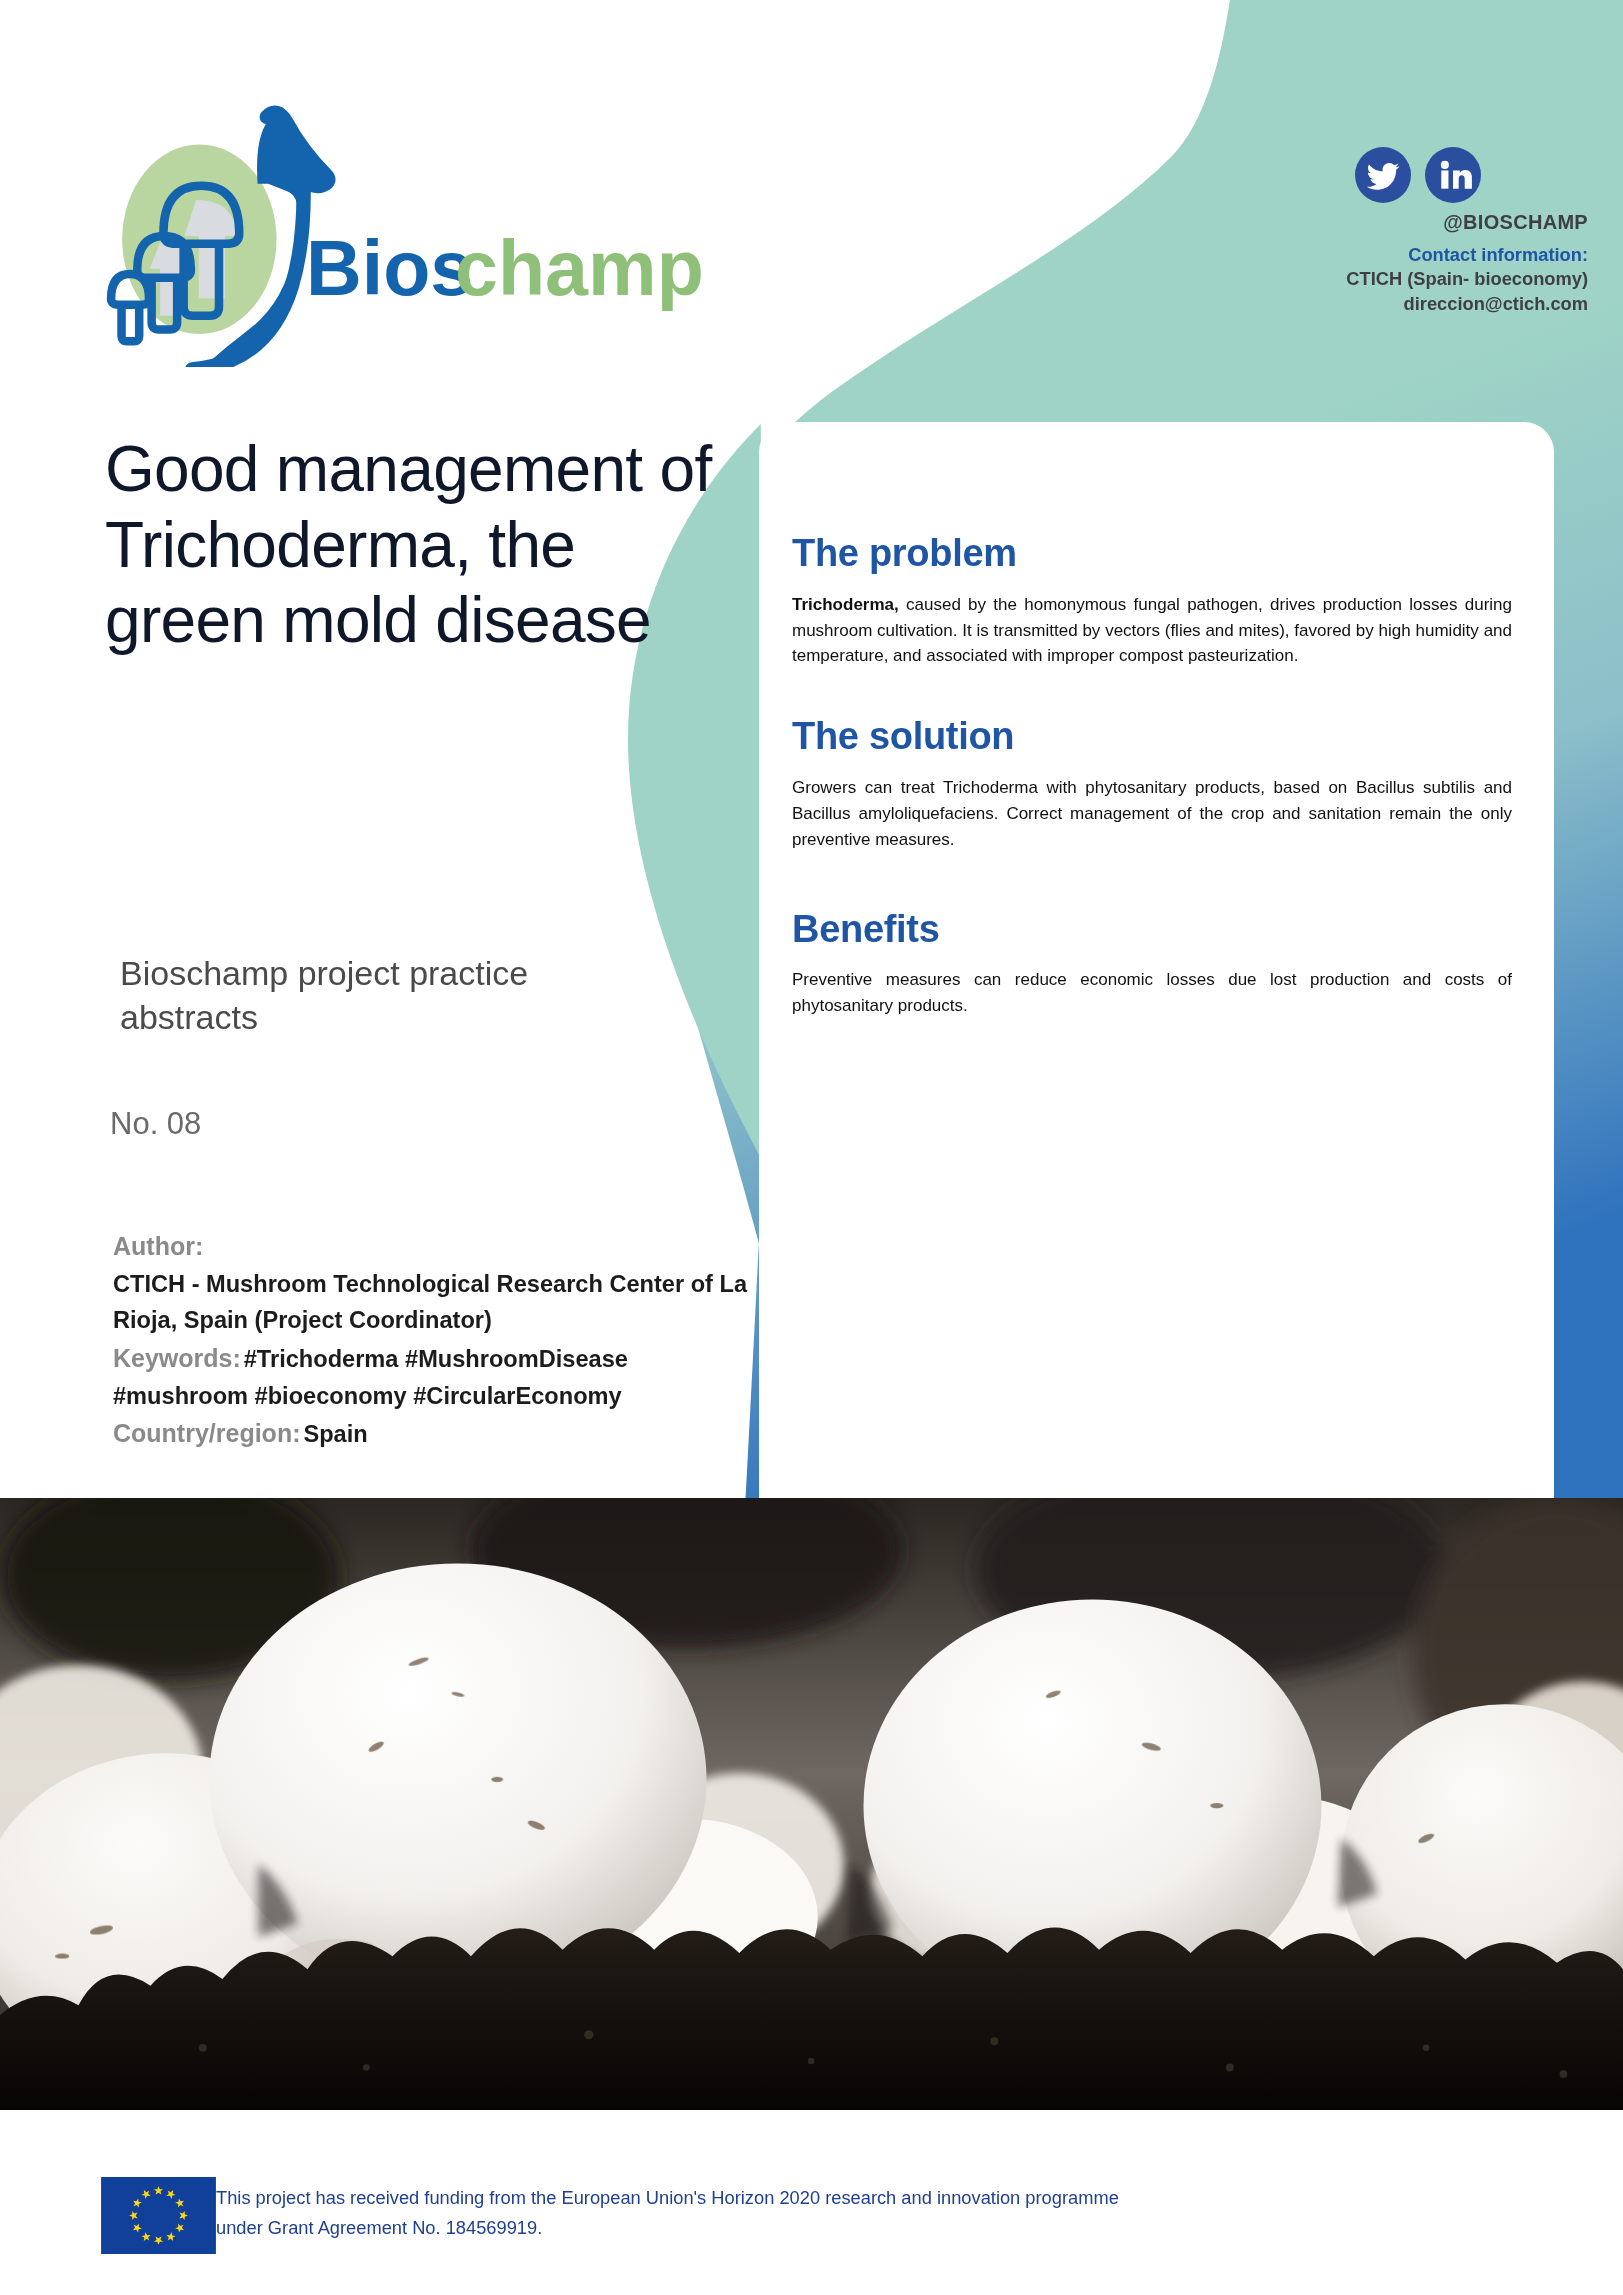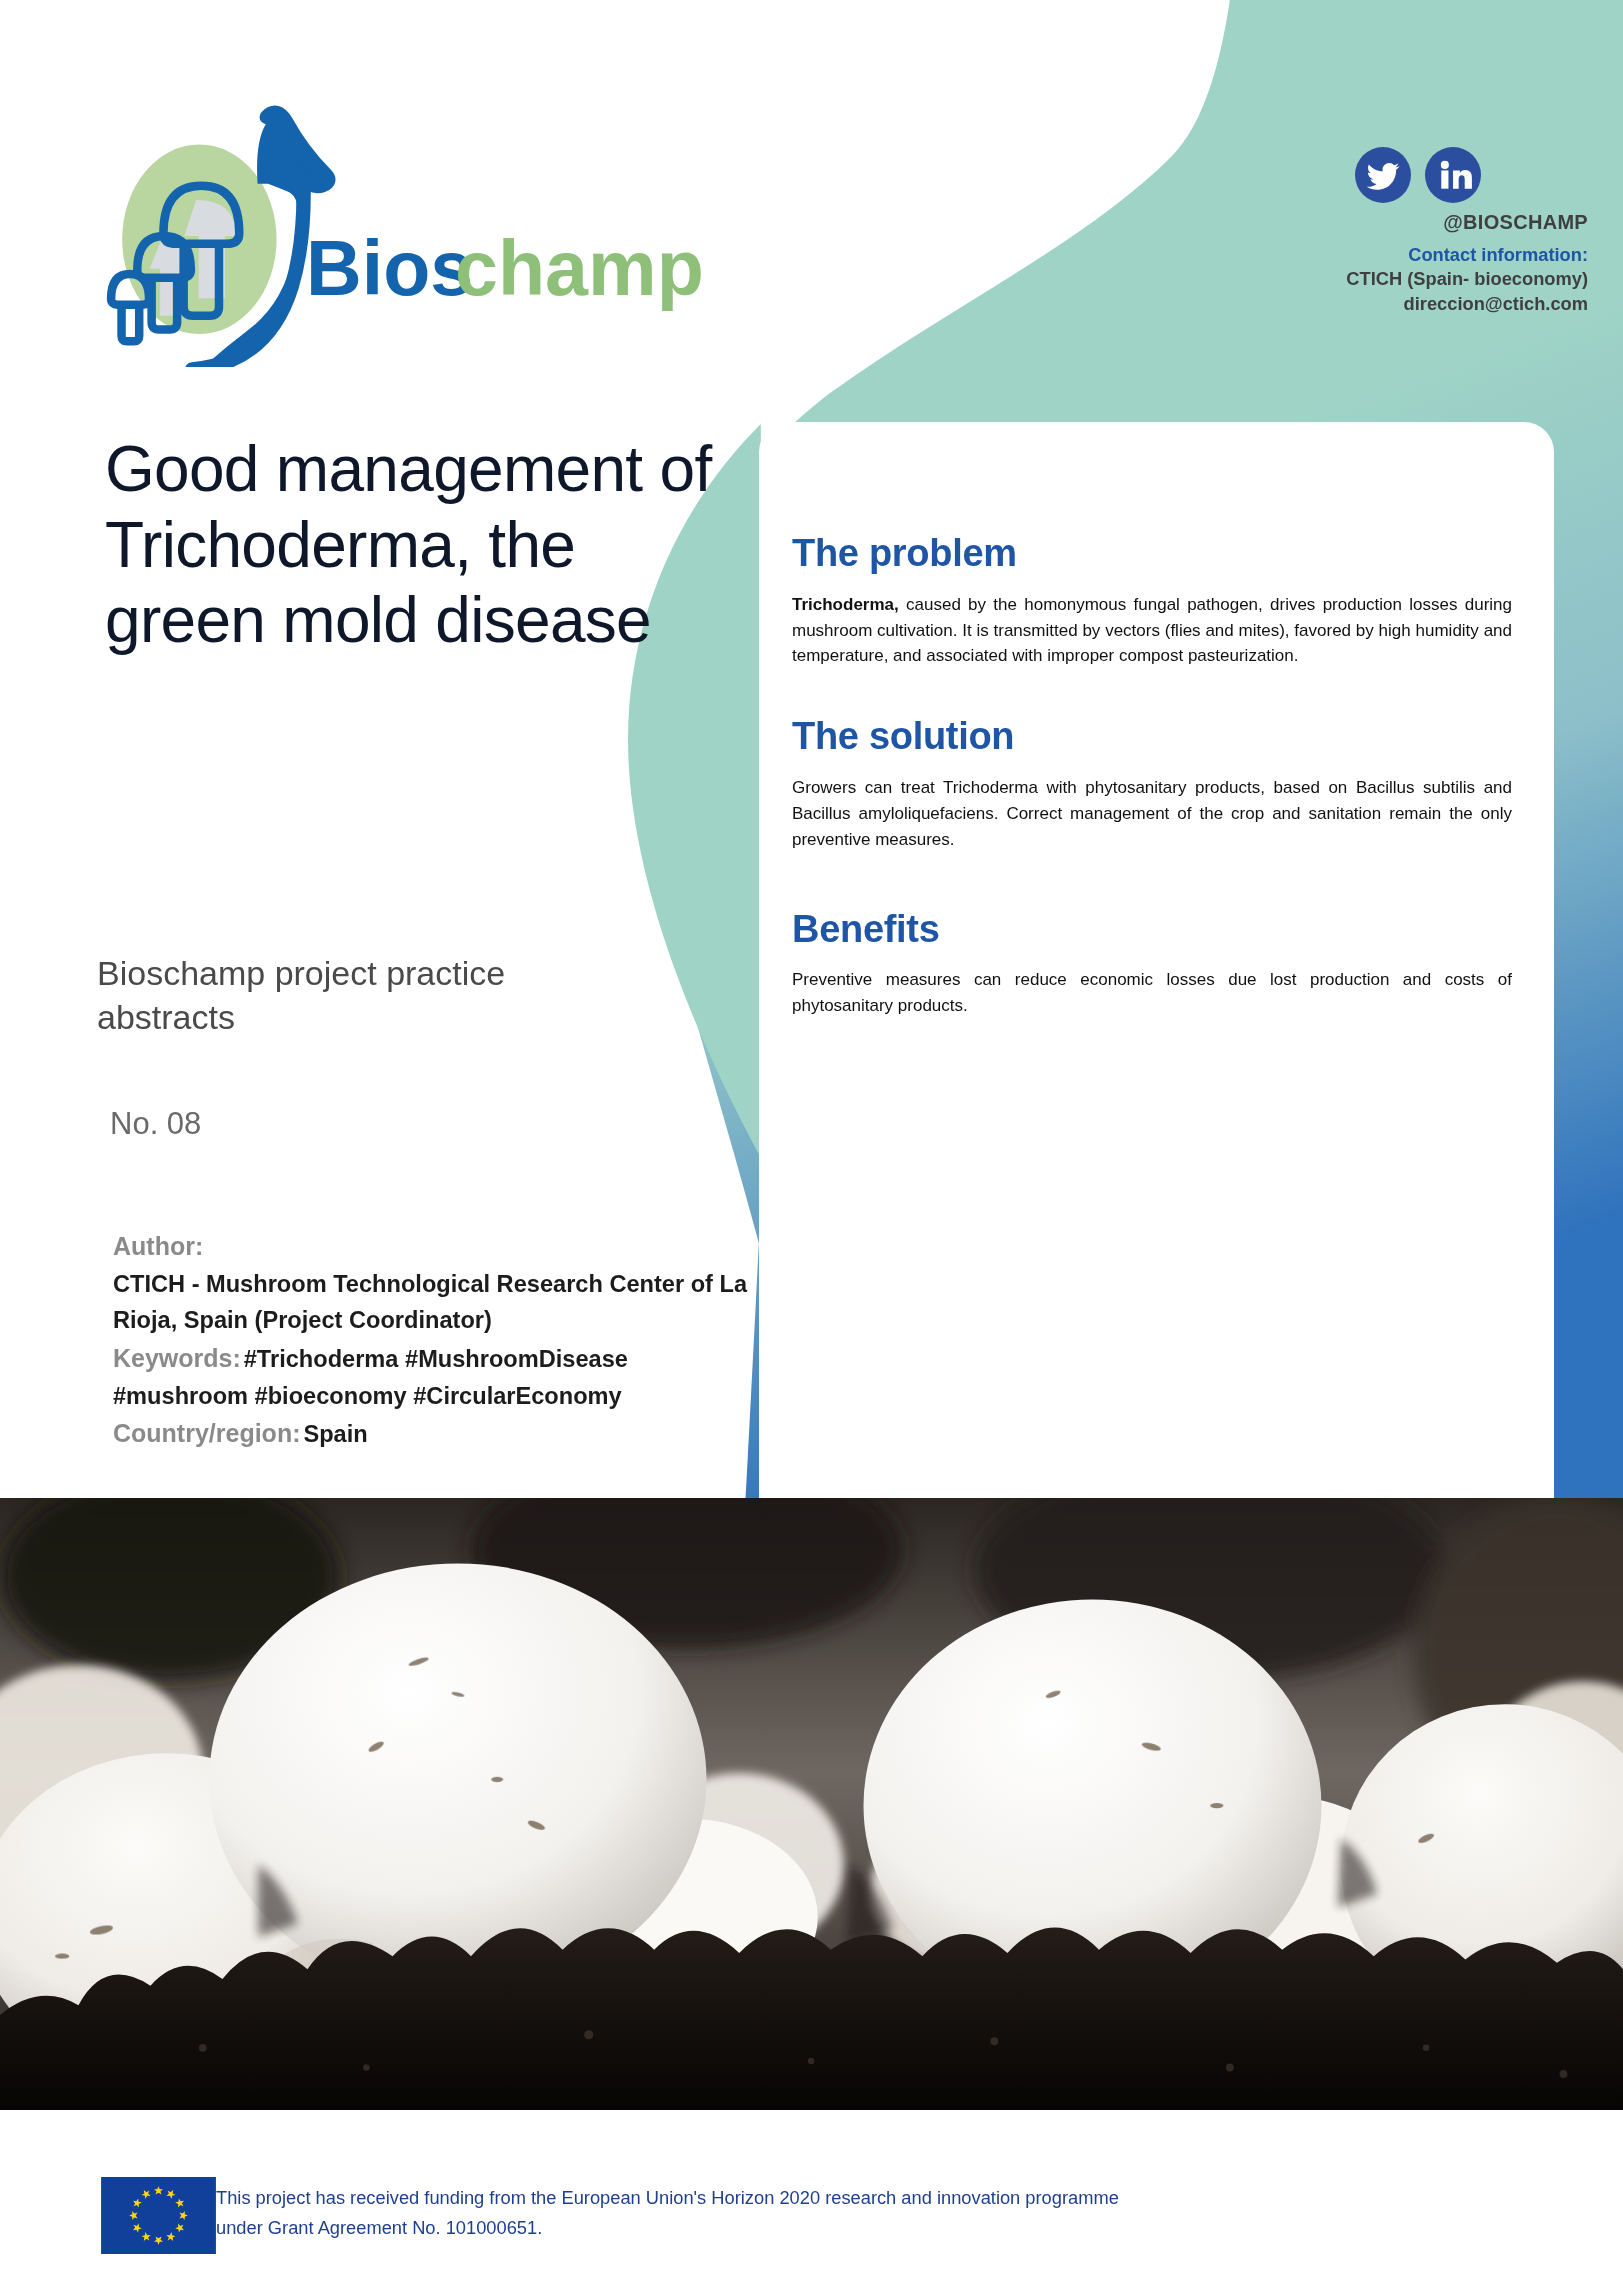--- a/index.html
+++ b/index.html
@@ -70,21 +70,21 @@
     left: 105px; top: 432px;
     width: 615px;
     font-size: 64px;
     line-height: 1.18;
     font-weight: normal;
     color: #0f172a;
     letter-spacing: -0.7px;
   }
   .subtitle {
     position: absolute;
-    left: 97px; top: 952px;
+    left: 120px; top: 952px;
     width: 523px;
     font-size: 34px;
     line-height: 1.28;
     color: #4a4a4a;
   }
   .issue-no {
     position: absolute;
     left: 110px; top: 1106px;
     font-size: 31px;
     color: #6a6a6a;
@@ -442,16 +442,16 @@
         <g transform="rotate(300) translate(0,-38)">
             <polygon points="0,-7 1.9,-2.2 7,-2.2 3,1 4.5,6 0,3 -4.5,6 -3,1 -7,-2.2 -1.9,-2.2"></polygon>
           </g>
         <g transform="rotate(330) translate(0,-38)">
             <polygon points="0,-7 1.9,-2.2 7,-2.2 3,1 4.5,6 0,3 -4.5,6 -3,1 -7,-2.2 -1.9,-2.2"></polygon>
           </g>
       </g>
     </g>
   </svg>
 
-  <div class="footer-text">This project has received funding from the European Union's Horizon 2020 research and innovation programme under Grant Agreement No. 101000651.</div>
+  <div class="footer-text">This project has received funding from the European Union's Horizon 2020 research and innovation programme under Grant Agreement No. 184569919.</div>
 
 </div>
 
 
 </body></html>

